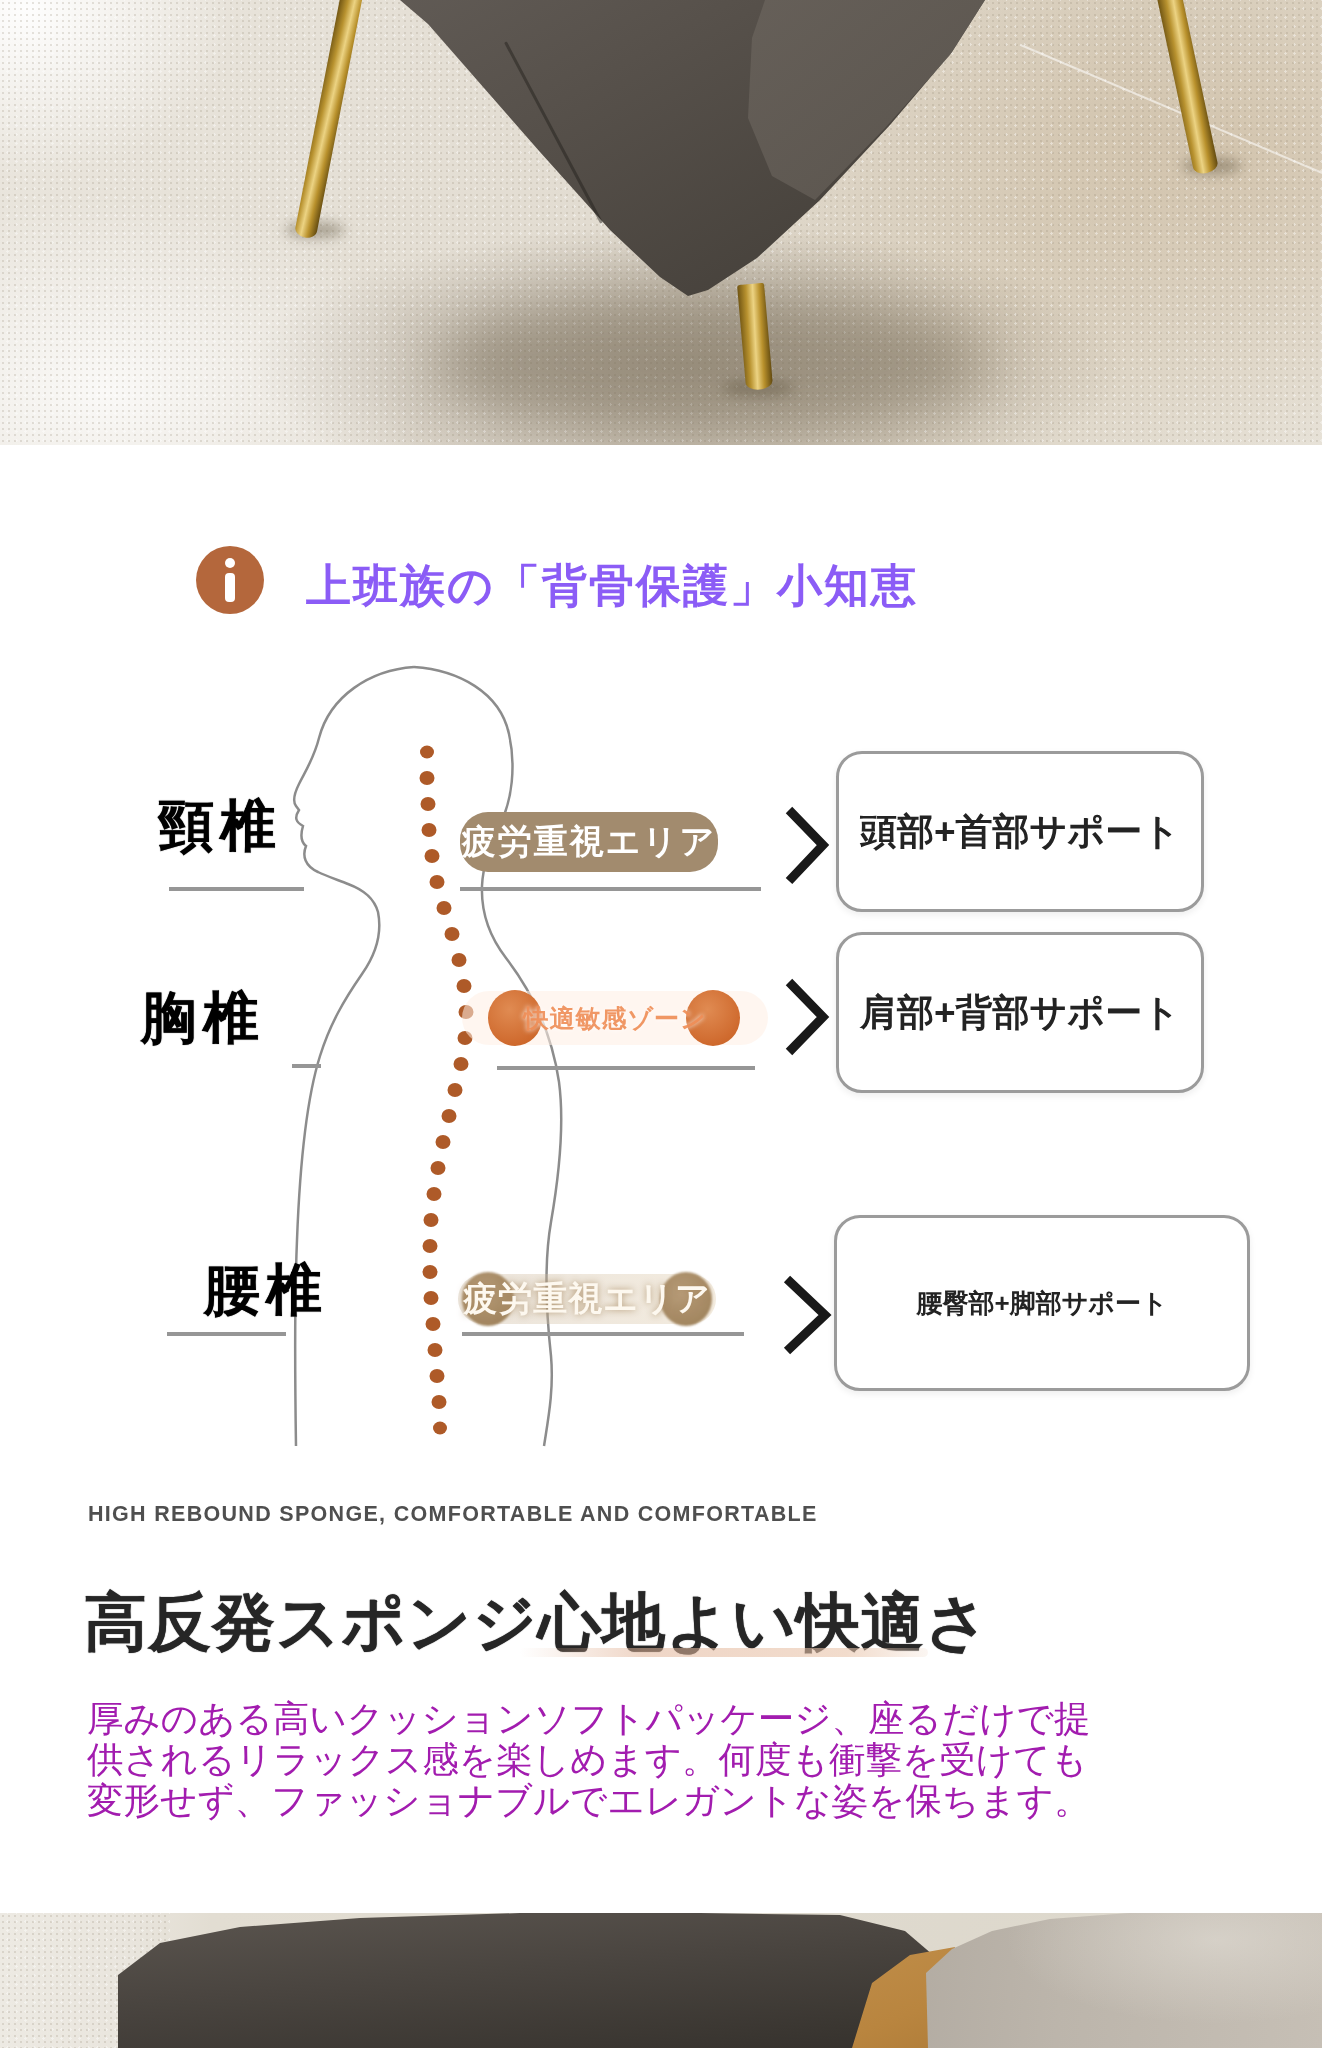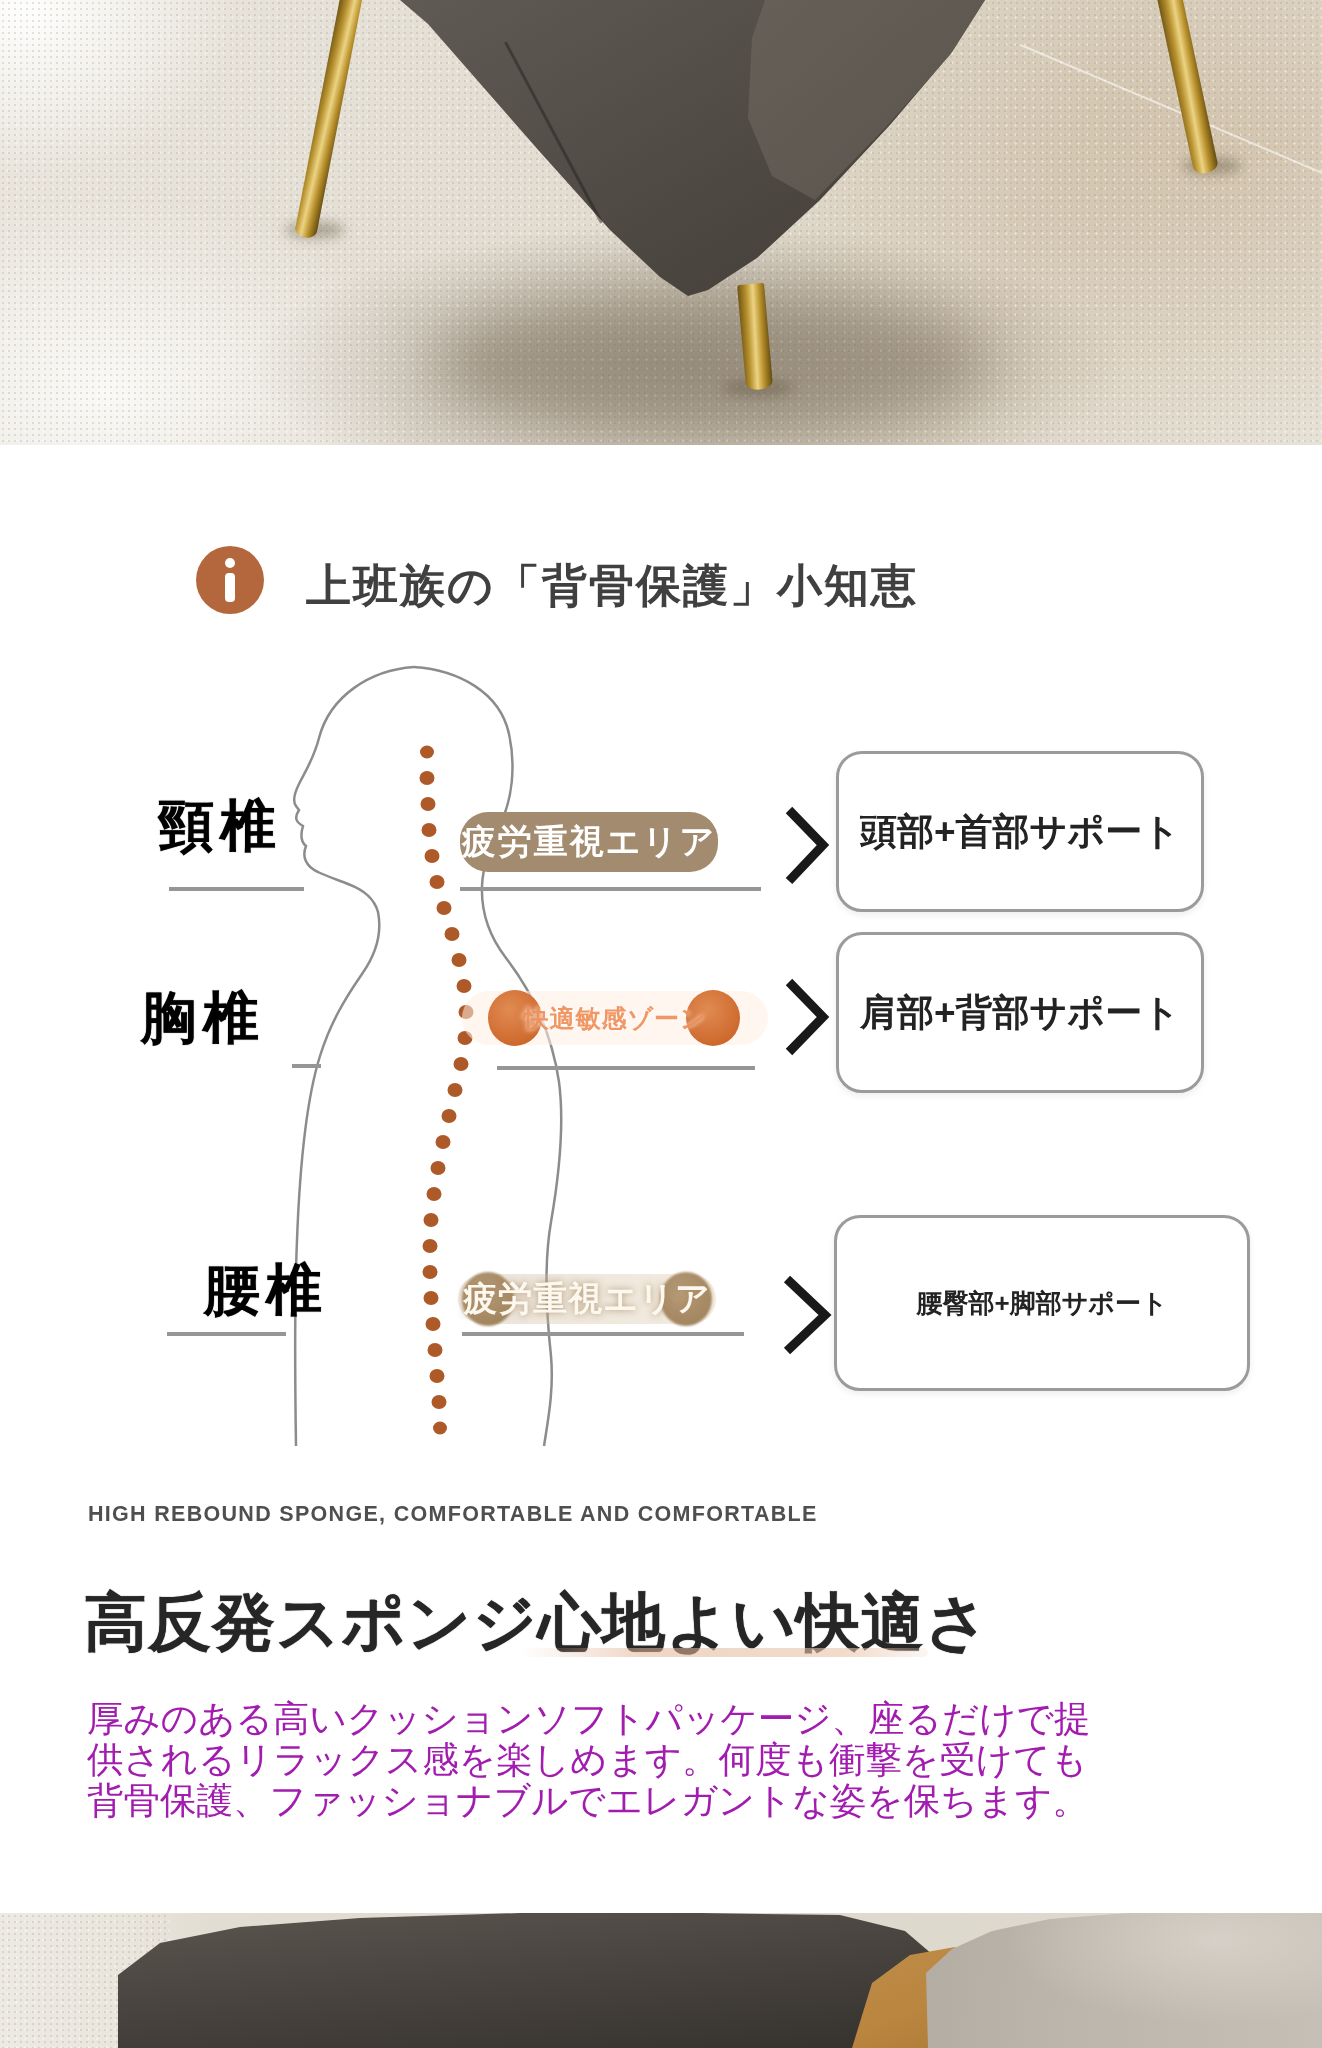--- a/index.html
+++ b/index.html
@@ -63,21 +63,21 @@
   #tipshadow-right{left:1182px;top:158px;width:60px;height:16px;}
 
   
   #info-icon{
     left:196px;top:546px;width:68px;height:68px;border-radius:50%;
     background:#b4673c;
   }
   #info-icon .i-dot{position:absolute;left:29px;top:12px;width:10px;height:10px;border-radius:50%;background:#fff;}
   #info-icon .i-stem{position:absolute;left:29px;top:27px;width:10px;height:29px;border-radius:4px;background:#fff;}
   #tip-title{
-    left:306px;top:556px;font-size:45px;font-weight:800;color:#404040;letter-spacing:2px;white-space:nowrap;
+    left:306px;top:556px;font-size:45px;font-weight:800;color:#8b5cf6;letter-spacing:2px;white-space:nowrap;
   }
 
   
   #diagram-svg{left:0;top:0;width:1322px;height:2048px;pointer-events:none;}
   .vertebra-label{
     font-size:56px;font-weight:900;color:#000000;letter-spacing:6px;white-space:nowrap;line-height:1;
     text-shadow:0 0 1px #3c3c3c;
   }
   #label-neck{left:158px;top:798px;}
   #label-chest{left:141px;top:990px;}
@@ -282,21 +282,21 @@
 
   <div id="support-box-2" class="abs support-box">肩部+背部サポート</div>
   <div id="support-box-1" class="abs support-box">頭部+首部サポート</div>
   <div id="support-box-3" class="abs support-box">腰臀部+脚部サポート</div>
 
   <div id="feature-eyebrow" class="abs">HIGH REBOUND SPONGE, COMFORTABLE AND COMFORTABLE</div>
   <div id="feature-title" class="abs">高反発スポンジ心地よい快適さ</div>
   <div id="feature-swoosh" class="abs"></div>
   <div id="body-line-0" class="abs body-line">厚みのある高いクッションソフトパッケージ、座るだけで提</div>
   <div id="body-line-1" class="abs body-line">供されるリラックス感を楽しめます。何度も衝撃を受けても</div>
-  <div id="body-line-2" class="abs body-line">背骨保護、ファッショナブルでエレガントな姿を保ちます。</div>
+  <div id="body-line-2" class="abs body-line">変形せず、ファッショナブルでエレガントな姿を保ちます。</div>
 
   <div id="photo-bottom" class="abs">
     <div class="speckle left-speckle"></div>
     <div class="chair-back"></div>
     <div class="cushion-tan"></div>
     <div class="cushion-right"></div>
   </div>
 
 </div>
 

